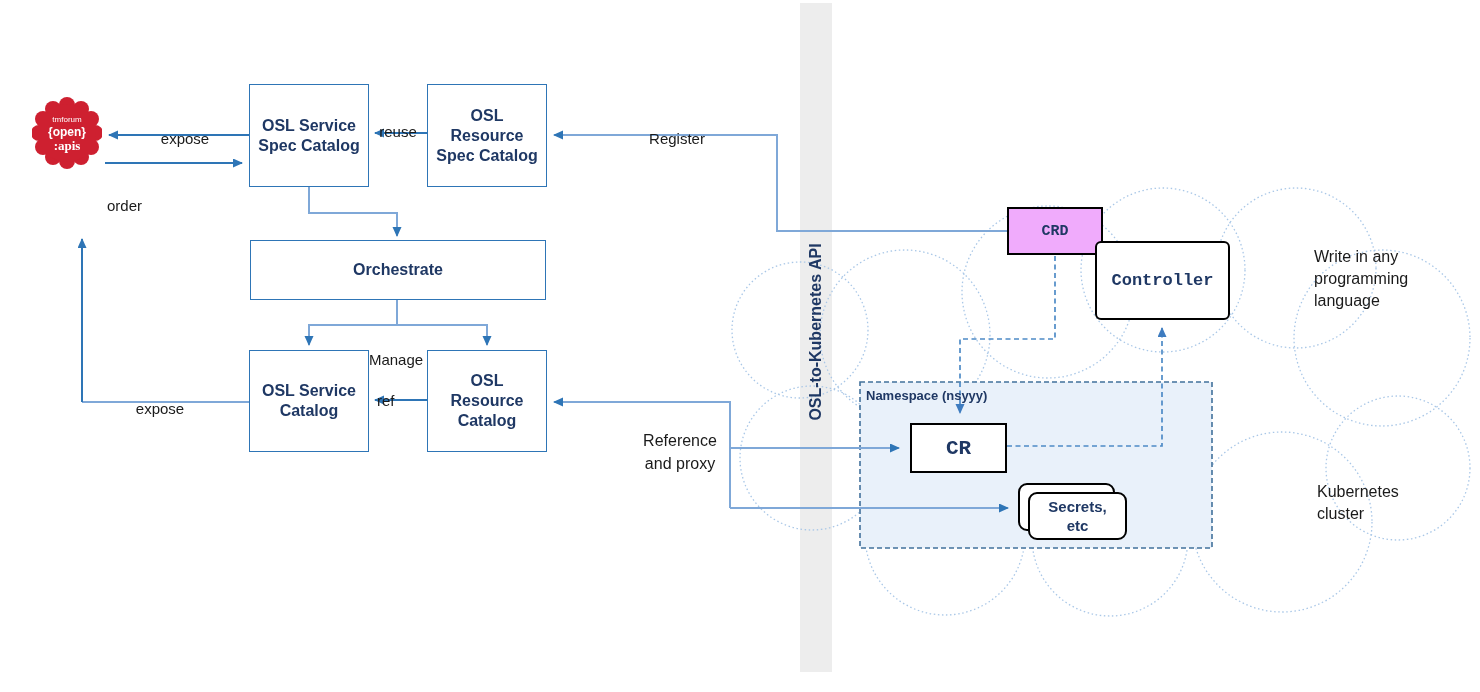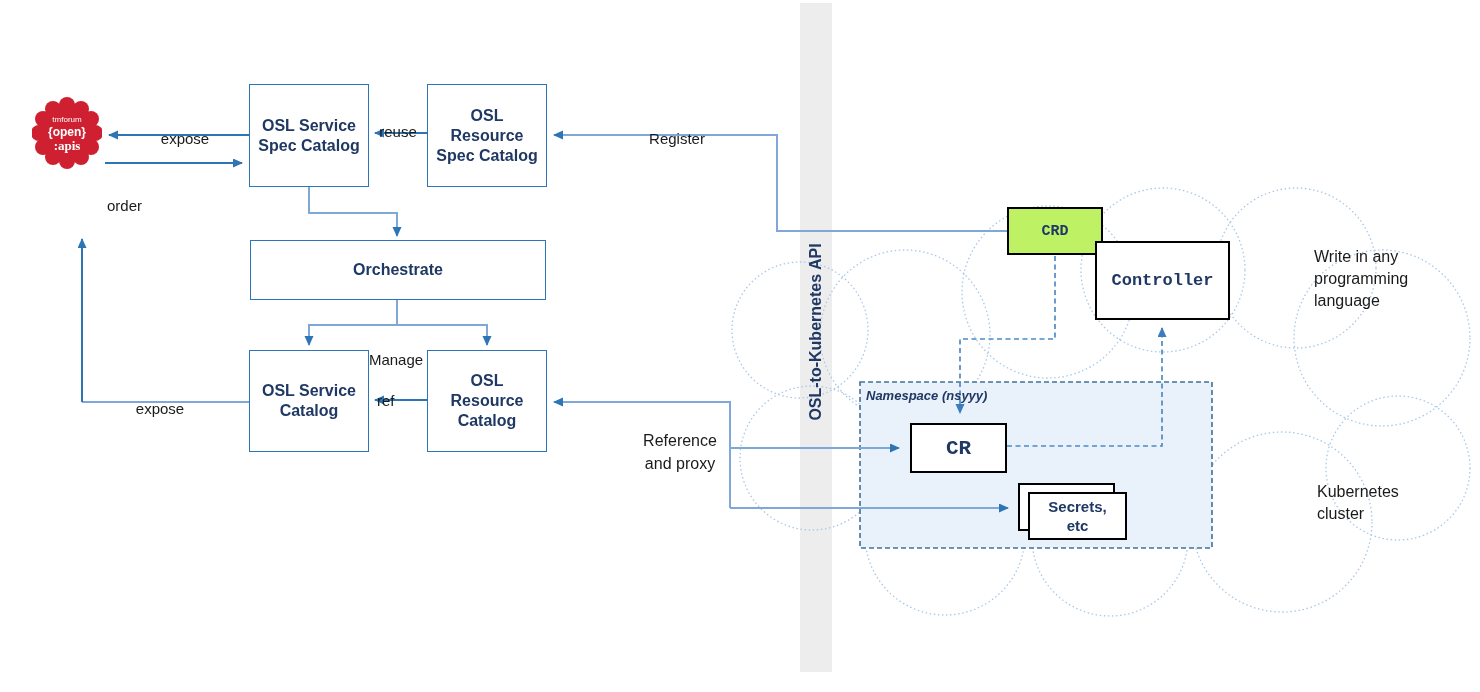--- a/index.html
+++ b/index.html
@@ -12,30 +12,30 @@
                text-align:center;font-weight:bold;font-size:16px;color:#1F3864;
                transform:rotate(-90deg);white-space:nowrap;}
   
   .box{position:absolute;background:#fff;border:1.5px solid #2E75B6;display:flex;
        align-items:center;justify-content:center;text-align:center;font-weight:bold;
        color:#1F3864;font-size:16px;line-height:20px;white-space:pre-line;box-sizing:border-box;}
   
   .kbox{position:absolute;background:#fff;border:2.5px solid #000;display:flex;
         align-items:center;justify-content:center;text-align:center;font-weight:bold;
         color:#1F3864;box-sizing:border-box;font-family:"Liberation Mono","DejaVu Sans Mono",monospace;}
-  .kbox.crd{background:#bef264;border-width:2px;font-size:15px;}
-  .kbox.ctrl{font-size:17px;}
+  .kbox.crd{background:#f0abfc;border-width:2px;font-size:15px;}
+  .kbox.ctrl{font-size:17px;border-radius:6px;}
   .kbox.cr{font-size:21px;}
   .kbox.sec{font-family:"Liberation Sans",sans-serif;font-size:15px;line-height:19px;
-            white-space:pre-line;border-width:2px;}
+            white-space:pre-line;border-width:2px;border-radius:9px;}
   
   .lbl{position:absolute;font-size:15px;color:#1a1a1a;white-space:pre-line;margin-top:24px;}
   .lbl.c{text-align:center;}
   .note{position:absolute;font-size:16px;line-height:23px;color:#1a1a1a;white-space:pre-line;}
-  .ns-label{position:absolute;left:866px;top:388px;font-size:13px;font-weight:bold;color:#1F3864;font-style:italic;}
+  .ns-label{position:absolute;left:866px;top:388px;font-size:13px;font-weight:bold;color:#1F3864;}
 </style>
 </head>
 <body>
 
 <div class="diagram">
 
   <div class="apibar"></div>
 
   <svg class="layer" width="1480" height="692" viewBox="0 0 1480 692">
     <defs>

